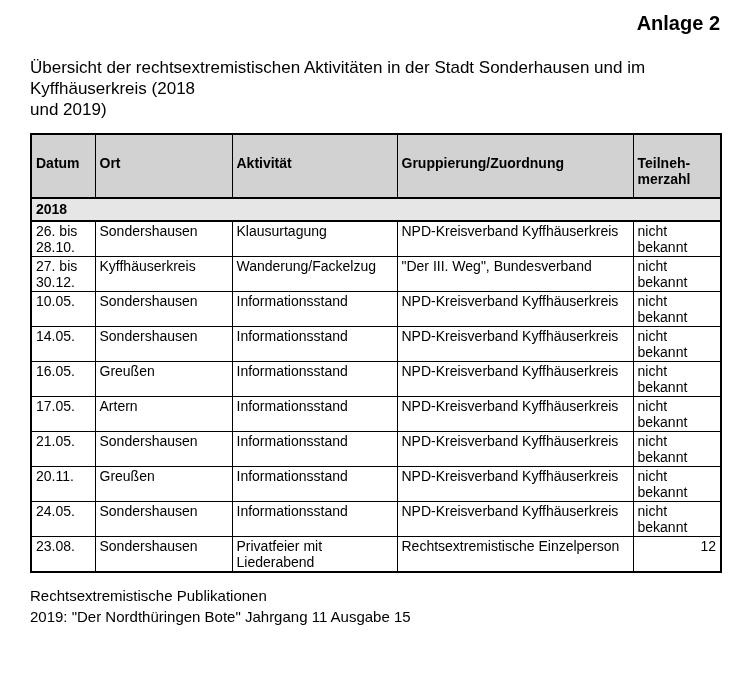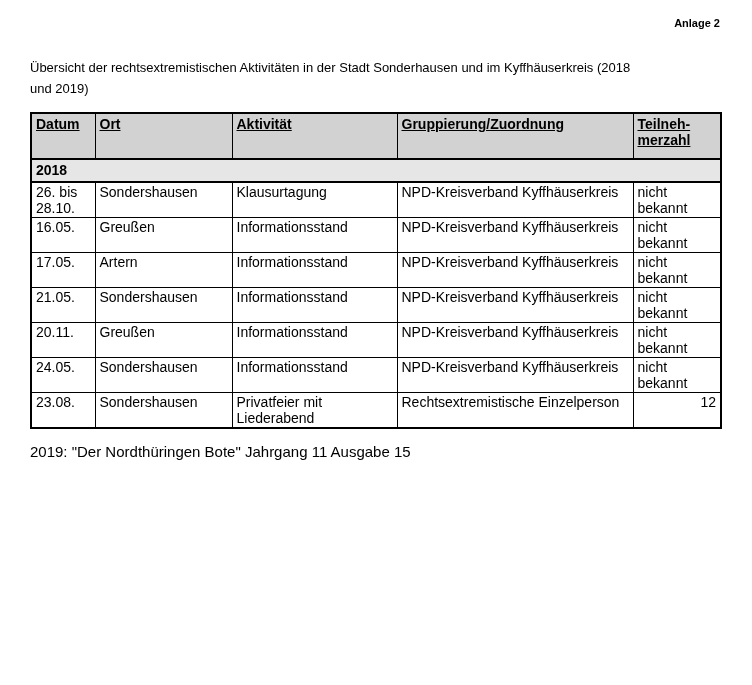--- a/index.html
+++ b/index.html
@@ -11,50 +11,49 @@
     width: 752px;
     height: 685px;
     overflow: hidden;
     font-family: "Liberation Sans", sans-serif;
     color: #000000;
   }
   .sheet {
     padding: 14px 32px 0 30px;
   }
   .anlage {
-    font-size: 11px;
+    font-size: 20px;
     font-weight: bold;
     text-align: right;
     line-height: 18px;
   }
   .title {
     margin-top: 25px;
-    font-size: 13px;
+    font-size: 17px;
     line-height: 21px;
     white-space: pre-line;
   }
   table.activities {
     margin-top: 13px;
     border-collapse: collapse;
     table-layout: fixed;
     width: 690px;
     border: 2px solid #000000;
   }
   table.activities th {
     background: #d2d2d2;
     text-align: left;
     vertical-align: top;
     font-size: 14px;
     line-height: 16px;
     font-weight: bold;
-    padding: 2px 4px 10px 4px;
+    padding: 20px 4px 10px 4px;
     border: 1.5px solid #000000;
     border-bottom: 2px solid #000000;
     white-space: pre-line;
-    text-decoration: underline;
   }
   table.activities td {
     font-size: 14px;
     line-height: 16px;
     vertical-align: top;
     padding: 1px 4px;
     border: 1.5px solid #000000;
     white-space: pre-line;
     word-wrap: break-word;
   }
@@ -109,20 +108,45 @@
         <tr>
           <td>26. bis
 28.10.</td>
           <td>Sondershausen</td>
           <td>Klausurtagung</td>
           <td>NPD-Kreisverband Kyffhäuserkreis</td>
           <td>nicht
 bekannt</td>
         </tr>
         <tr>
+          <td>27. bis
+30.12.</td>
+          <td>Kyffhäuserkreis</td>
+          <td>Wanderung/Fackelzug</td>
+          <td>"Der III. Weg", Bundesverband</td>
+          <td>nicht
+bekannt</td>
+        </tr>
+        <tr>
+          <td>10.05.</td>
+          <td>Sondershausen</td>
+          <td>Informationsstand</td>
+          <td>NPD-Kreisverband Kyffhäuserkreis</td>
+          <td>nicht
+bekannt</td>
+        </tr>
+        <tr>
+          <td>14.05.</td>
+          <td>Sondershausen</td>
+          <td>Informationsstand</td>
+          <td>NPD-Kreisverband Kyffhäuserkreis</td>
+          <td>nicht
+bekannt</td>
+        </tr>
+        <tr>
           <td>16.05.</td>
           <td>Greußen</td>
           <td>Informationsstand</td>
           <td>NPD-Kreisverband Kyffhäuserkreis</td>
           <td>nicht
 bekannt</td>
         </tr>
         <tr>
           <td>17.05.</td>
           <td>Artern</td>
@@ -160,16 +184,17 @@
           <td>Sondershausen</td>
           <td>Privatfeier mit
 Liederabend</td>
           <td>Rechtsextremistische Einzelperson</td>
           <td class="center">12</td>
         </tr>
       </tbody>
   </table>
 
   <div class="footer">
+    <div>Rechtsextremistische Publikationen</div>
     <div>2019: "Der Nordthüringen Bote" Jahrgang 11 Ausgabe 15</div>
   </div>
 
 </div>
 
 </body></html>

